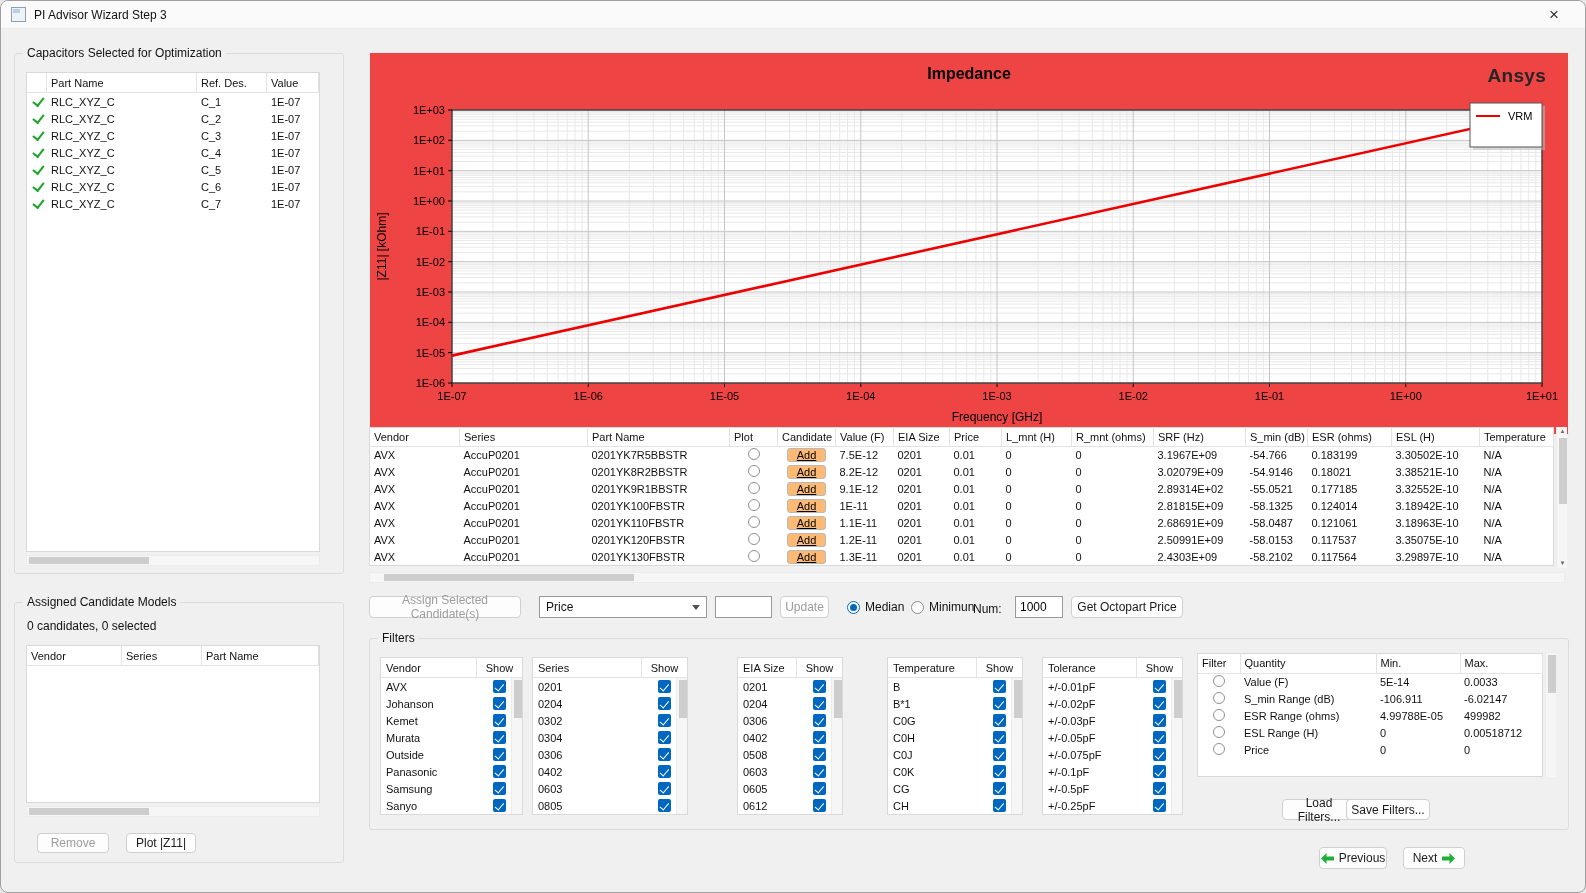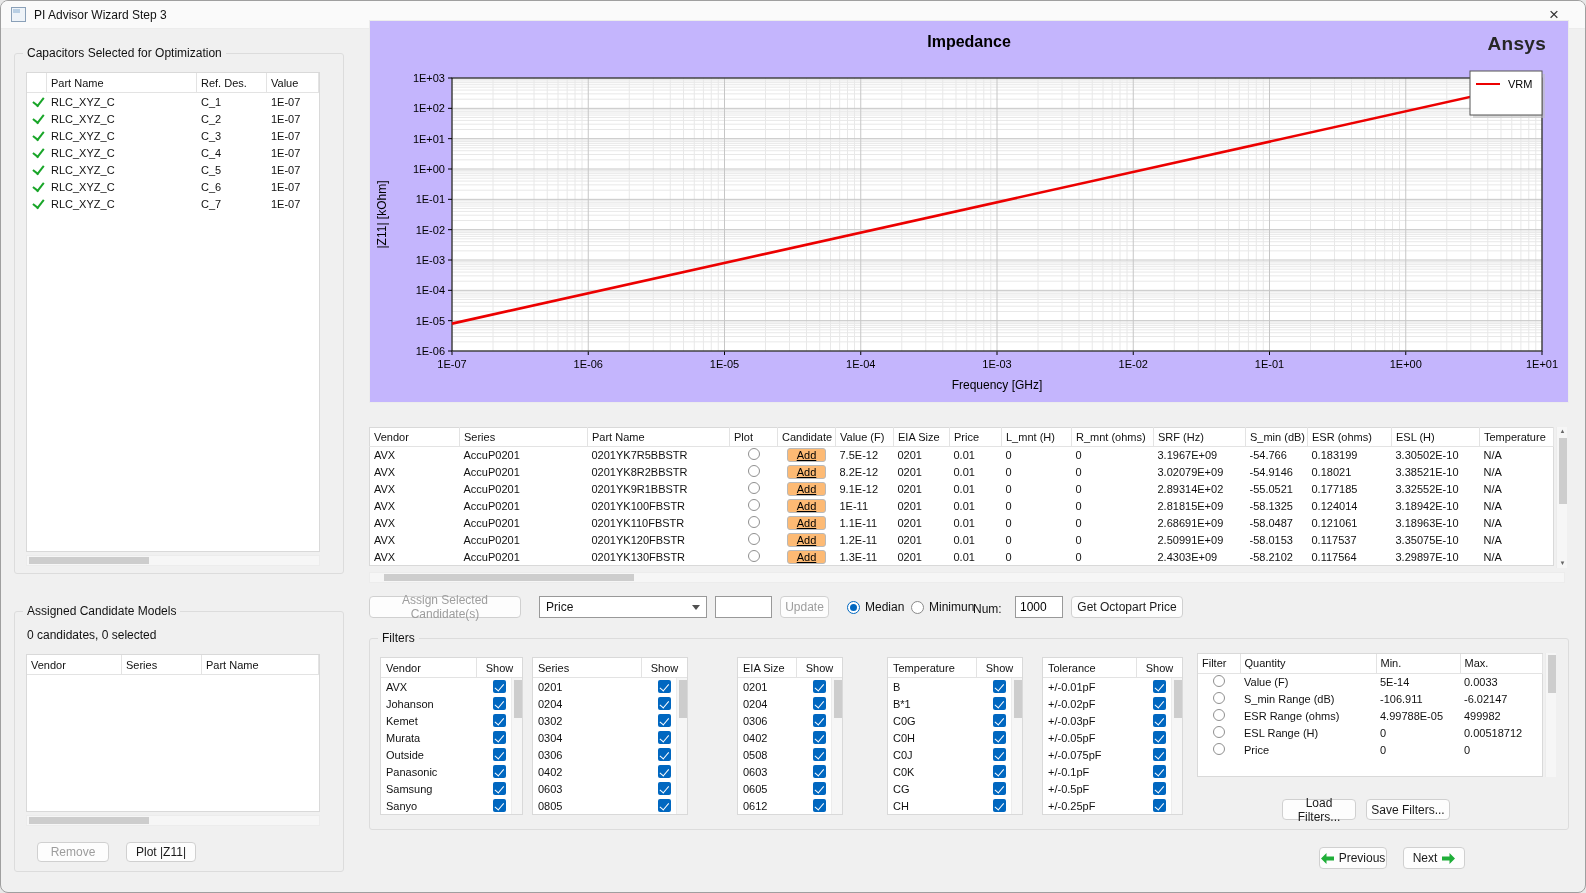--- a/index.html
+++ b/index.html
@@ -54,21 +54,21 @@
   .radio-wrap { position:absolute; display:flex; align-items:center; gap:5px; font-size:12px; cursor:pointer; }
   .radio { width:13px; height:13px; border-radius:50%; border:1px solid #8a8a8a; background:#fff; flex:none; }
   .radio.checked { border-color:#0067c0; position:relative; }
   .radio.checked::after { content:""; position:absolute; left:2px; top:2px; width:7px; height:7px; border-radius:50%; background:#0067c0; }
   .blue-cb { position:relative; width:13px; height:13px; background:#0067c0; border-radius:2px; flex:none; display:inline-block; }
   .blue-cb::after { content:""; position:absolute; left:4.2px; top:1.5px; width:3.8px; height:7.5px;
     border:solid #fff; border-width:0 1.6px 1.6px 0; transform:rotate(40deg); }
   .circle-cb { width:12px; height:12px; border-radius:50%; border:1px solid #909090; background:#fff; display:inline-block; }
 
   
-  #chart-panel { position:absolute; left:368px; top:19px; width:1200px; height:383px; background:#c4b5fd; border:1px solid #ececec; }
+  #chart-panel { position:absolute; left:368px; top:51px; width:1200px; height:383px; background:#ef4444; border:1px solid #ececec; }
   #chart-title { position:absolute; top:12px; left:0; right:0; text-align:center; font-size:16px; font-weight:600; color:#000; z-index:2; pointer-events:none; }
   #chart-brand { position:absolute; top:12px; right:22px; font-size:19px; font-weight:700; color:#262626; z-index:2; letter-spacing:0.3px; }
   #chart-svg { position:absolute; left:0; top:0; }
   svg text { font-family:"Liberation Sans", sans-serif; }
 
   
   #cand-wrap { position:absolute; left:368px; top:426px; width:1200px; height:157px; }
   #cand-table { border-collapse:collapse; table-layout:fixed; font-size:11px; background:#fff; width:1184px; }
   #cand-table th { font-weight:400; text-align:left; padding:2px 4px; border-right:1px solid #e3e3e3; border-bottom:1px solid #e3e3e3; height:19px; white-space:nowrap; overflow:hidden; background:#fff; }
   #cand-table td { padding:0 4px; height:17px; white-space:nowrap; overflow:hidden; }
@@ -88,27 +88,27 @@
   .flist-cbwrap { width:46px; display:flex; justify-content:center; }
   .flist .vscroll { right:0; top:20px; bottom:0; }
 
   #range-wrap { position:absolute; left:827px; top:14px; width:346px; height:124px; background:#fff; border:1px solid #d9d9d9; font-size:11px; }
   #range-table { border-collapse:collapse; table-layout:fixed; width:344px; font-size:11px; }
   #range-table th { font-weight:400; text-align:left; padding:2px 4px; border-right:1px solid #e3e3e3; border-bottom:1px solid #e3e3e3; height:19px; white-space:nowrap; }
   #range-table td { padding:0 4px; height:17px; white-space:nowrap; overflow:hidden; }
   #range-vscroll { left:1175px; top:14px; height:124px; }
 
   #load-btn { left:912px; top:160px; width:74px; height:21px; }
-  #save-btn { left:996px; top:160px; width:84px; height:21px; }
+  #save-btn { left:976px; top:160px; width:84px; height:21px; }
 
   
   #caps-group { left:13px; top:52px; width:330px; height:521px; }
   #cap-table { left:11px; top:18px; width:294px; height:480px; }
   #cap-hscroll { left:11px; top:501px; width:294px; }
-  #assigned-group { left:13px; top:601px; width:330px; height:261px;margin-top:9px; }
+  #assigned-group { left:13px; top:601px; width:330px; height:261px; }
   #assigned-summary { position:absolute; left:12px; top:16px; font-size:12px; }
   #assigned-table { left:11px; top:42px; width:294px; height:158px; }
   #assigned-hscroll { left:11px; top:203px; width:294px; }
   #remove-btn { left:22px; top:230px; width:72px; height:20px; }
   #plotz-btn { left:111px; top:230px; width:70px; height:20px; }
 
   #assign-btn { left:368px; top:595px; width:152px; height:22px; }
   #sort-select { left:538px; top:595px; width:168px; height:22px; }
   #sort-input { left:714px; top:595px; width:57px; height:22px; }
   #update-btn { left:779px; top:595px; width:49px; height:22px; }

